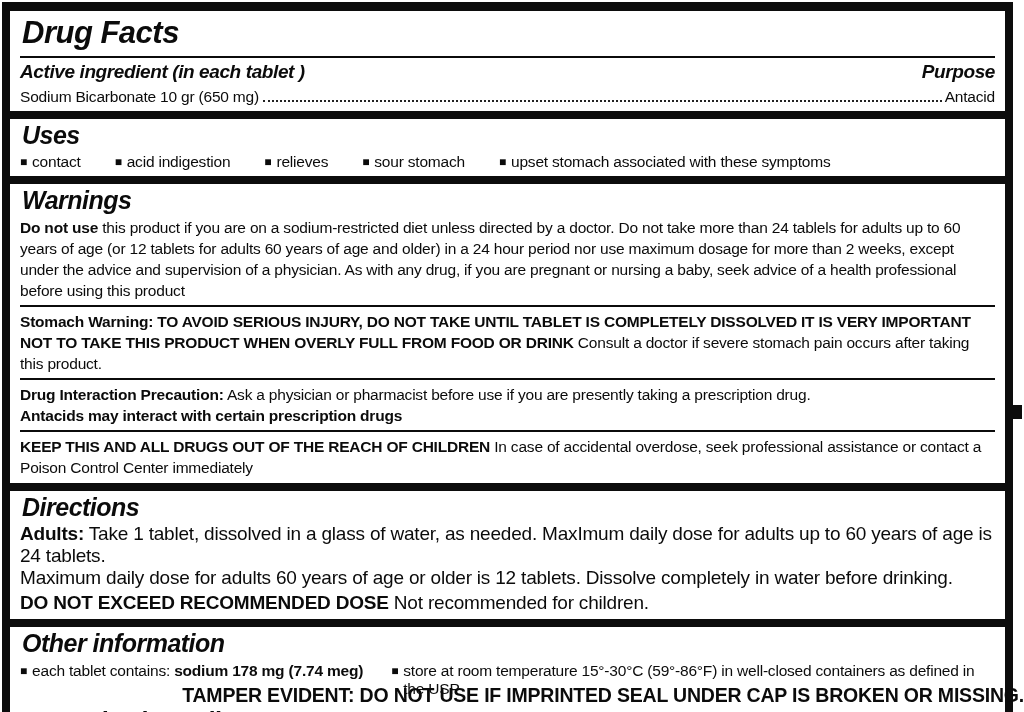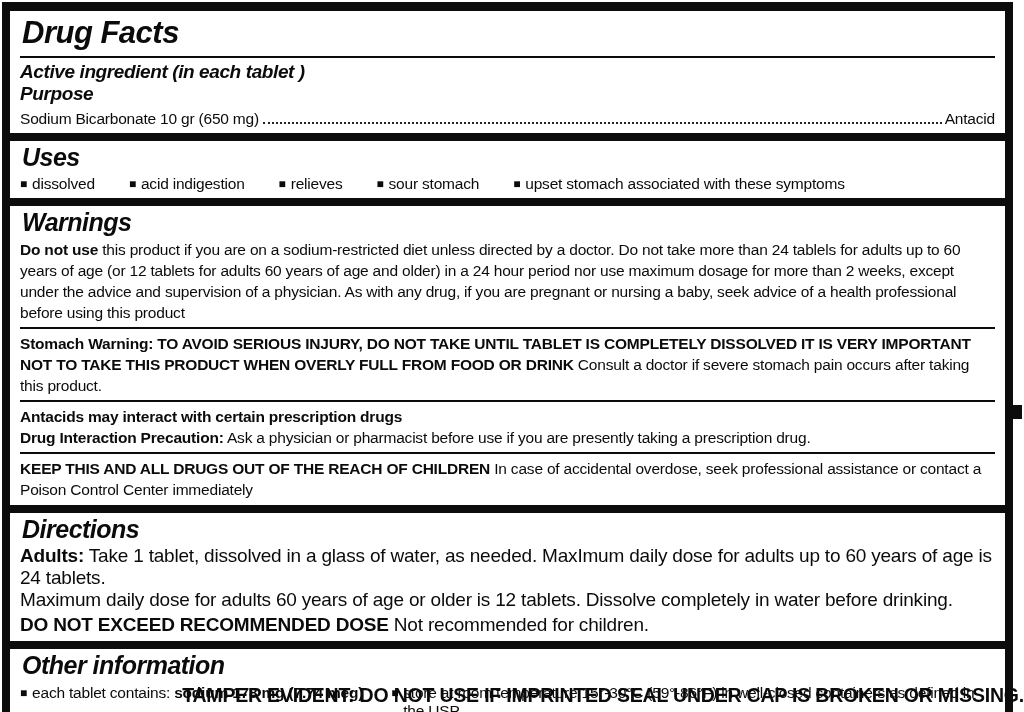--- a/index.html
+++ b/index.html
@@ -25,21 +25,21 @@
   .h1{
     font-size:31px;font-weight:bold;font-style:italic;
     letter-spacing:-0.5px;line-height:1.15;padding:2px 0 3px 2px;
   }
   .h2{
     font-size:25px;font-weight:bold;font-style:italic;
     letter-spacing:-0.5px;line-height:1.1;padding:1px 0 2px 2px;
   }
   .rule{border:0;border-top:2px solid #0b0b0b;margin:2px 0 3px 0;}
   .thinrule{border:0;border-top:2px solid #0b0b0b;margin:4px 0;}
-  .row{display:flex;justify-content:space-between;align-items:baseline;flex-direction:column;}
+  .row{display:flex;justify-content:space-between;align-items:baseline;}
   .subhead{font-size:19px;font-weight:bold;font-style:italic;letter-spacing:-0.4px;}
   .body-txt{font-size:15.5px;line-height:21px;}
   .leader-row{display:flex;align-items:baseline;font-size:15.5px;margin-top:5px;}
   .leader{flex:1;border-bottom:2px dotted #222;margin:0 3px 3px 4px;min-width:40px;}
   .uses-row{display:flex;gap:34px;font-size:15.5px;margin-top:2px;flex-wrap:nowrap;}
   .uses-item{white-space:nowrap;display:inline-flex;align-items:baseline;gap:5px;}
   .sq{font-size:12px;position:relative;top:-1px;}
   .para{font-size:15.5px;line-height:21px;text-align:left;}
   .b{font-weight:bold;}
   .dir-line{font-size:19px;line-height:22px;}
@@ -71,21 +71,21 @@
         <span class="leader"></span>
         <span>Antacid</span>
       </div>
     </div>
 
     <div class="box">
       <div class="h2">Uses</div>
       <div class="uses-row">
         <span class="uses-item">
             <span class="sq">■</span>
-            <span>dissolved</span>
+            <span>contact</span>
           </span>
         <span class="uses-item">
             <span class="sq">■</span>
             <span>acid indigestion</span>
           </span>
         <span class="uses-item">
             <span class="sq">■</span>
             <span>relieves</span>
           </span>
         <span class="uses-item">
@@ -98,22 +98,22 @@
           </span>
       </div>
     </div>
 
     <div class="box">
       <div class="h2">Warnings</div>
       <div class="para"><span class="b">Do not use</span><span> this product if you are on a sodium-restricted diet unless directed by a doctor. Do not take more than 24 tablels for adults up to 60 years of age (or 12 tablets for adults 60 years of age and older) in a 24 hour period nor use maximum dosage for more than 2 weeks, except under the advice and supervision of a physician. As with any drug, if you are pregnant or nursing a baby, seek advice of a health professional before using this product</span></div>
       <hr class="thinrule">
       <div class="para"><span class="b">Stomach Warning: TO AVOID SERIOUS INJURY, DO NOT TAKE UNTIL TABLET IS COMPLETELY DISSOLVED IT IS VERY IMPORTANT NOT TO TAKE THIS PRODUCT WHEN OVERLY FULL FROM FOOD OR DRINK</span><span> Consult a doctor if severe stomach pain occurs after taking this product.</span></div>
       <hr class="thinrule">
+      <div class="para"><span class="b">Drug Interaction Precaution:</span><span> Ask a physician or pharmacist before use if you are presently taking a prescription drug.</span></div>
       <div class="para b">Antacids may interact with certain prescription drugs</div>
-      <div class="para"><span class="b">Drug Interaction Precaution:</span><span> Ask a physician or pharmacist before use if you are presently taking a prescription drug.</span></div>
       <hr class="thinrule">
       <div class="para"><span class="b">KEEP THIS AND ALL DRUGS OUT OF THE REACH OF CHILDREN</span><span> In case of accidental overdose, seek professional assistance or contact a Poison Control Center immediately</span></div>
     </div>
 
     <div class="box">
       <div class="h2">Directions</div>
       <div class="dir-line"><span class="b">Adults:</span><span> Take 1 tablet, dissolved in a glass of water, as needed. MaxImum daily dose for adults up to 60 years of age is 24 tablets.</span></div>
       <div class="dir-line">Maximum daily dose for adults 60 years of age or older is 12 tablets. Dissolve completely in water before drinking.</div>
       <div class="dir-line" style="margin-top:3px;"><span class="b">DO NOT EXCEED RECOMMENDED DOSE</span><span> Not recommended for children.</span></div>
     </div>

